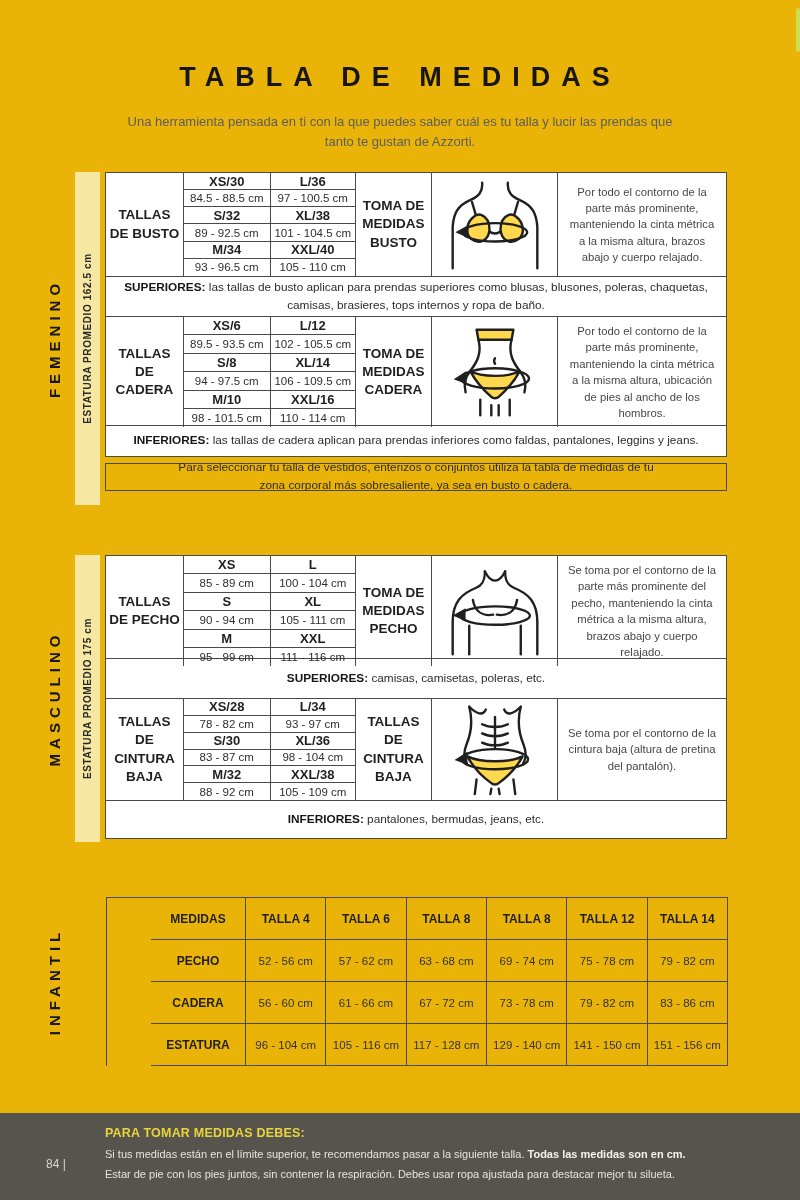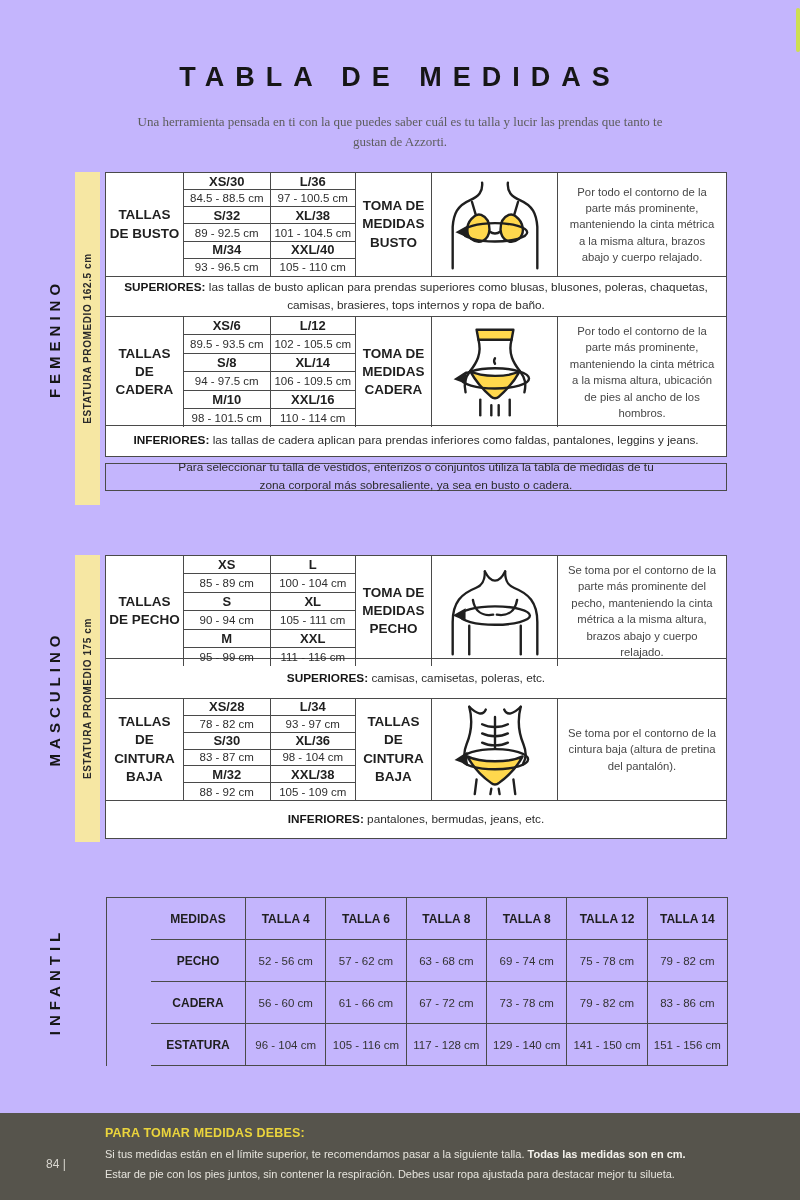--- a/index.html
+++ b/index.html
@@ -6,31 +6,31 @@
     --line:#4a4a4a;
     --ink:#1f1f1f;
     --bar-yellow:#f6e7a3;
     --illus-yellow:#ffd84d;
     --footer-bg:#56544c;
     --footer-yellow:#ead43c;
   }
   html,body{margin:0;padding:0;background:#e9e9e9;}
   .page{
     position:relative;width:800px;height:1200px;margin:0 auto;
-    background:#c4b5fd;overflow:hidden;
+    background:#eab308;overflow:hidden;
     font-family:"Liberation Sans",sans-serif;color:var(--ink);
   }
   .accent-sliver{position:absolute;right:0;top:8px;width:4px;height:44px;background:#cede52;border-radius:2px;}
   .title{
     position:absolute;top:62px;left:0;width:800px;margin:0;text-align:center;
     font-size:27px;font-weight:800;letter-spacing:11px;color:#161616;
   }
   .subtitle{
     position:absolute;top:112px;left:125px;width:550px;margin:0;text-align:center;
-    font-size:13px;line-height:1.55;color:#5d5d5d;font-family:Liberation Serif, serif;
+    font-size:13px;line-height:1.55;color:#5d5d5d;
   }
   
   .vwrap{position:absolute;display:flex;align-items:center;justify-content:center;box-sizing:border-box;}
   .vwrap>span{transform:rotate(-90deg);white-space:nowrap;display:block;}
   .glabel>span{font-size:15px;font-weight:800;letter-spacing:5px;color:#161616;}
   .ybar{background:var(--bar-yellow);}
   .ybar>span{font-size:10px;font-weight:700;letter-spacing:0.6px;color:#2a2a2a;}
   
   .stable{position:absolute;width:622px;border:1px solid var(--line);box-sizing:border-box;background:#fff;}
   .stable>*+*{border-top:1px solid var(--line);}

